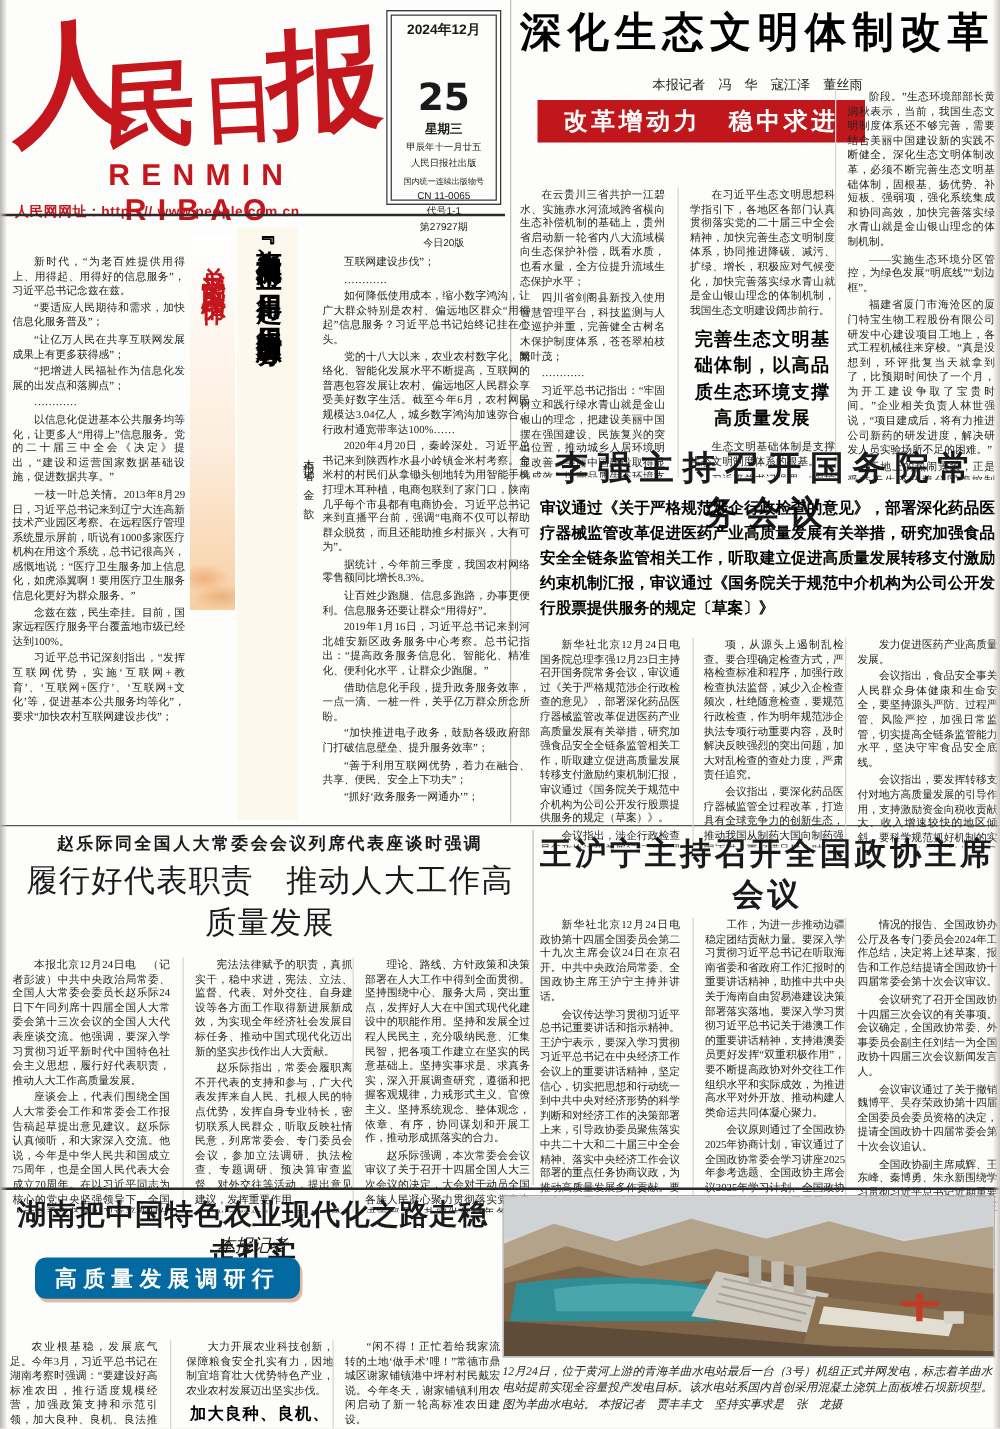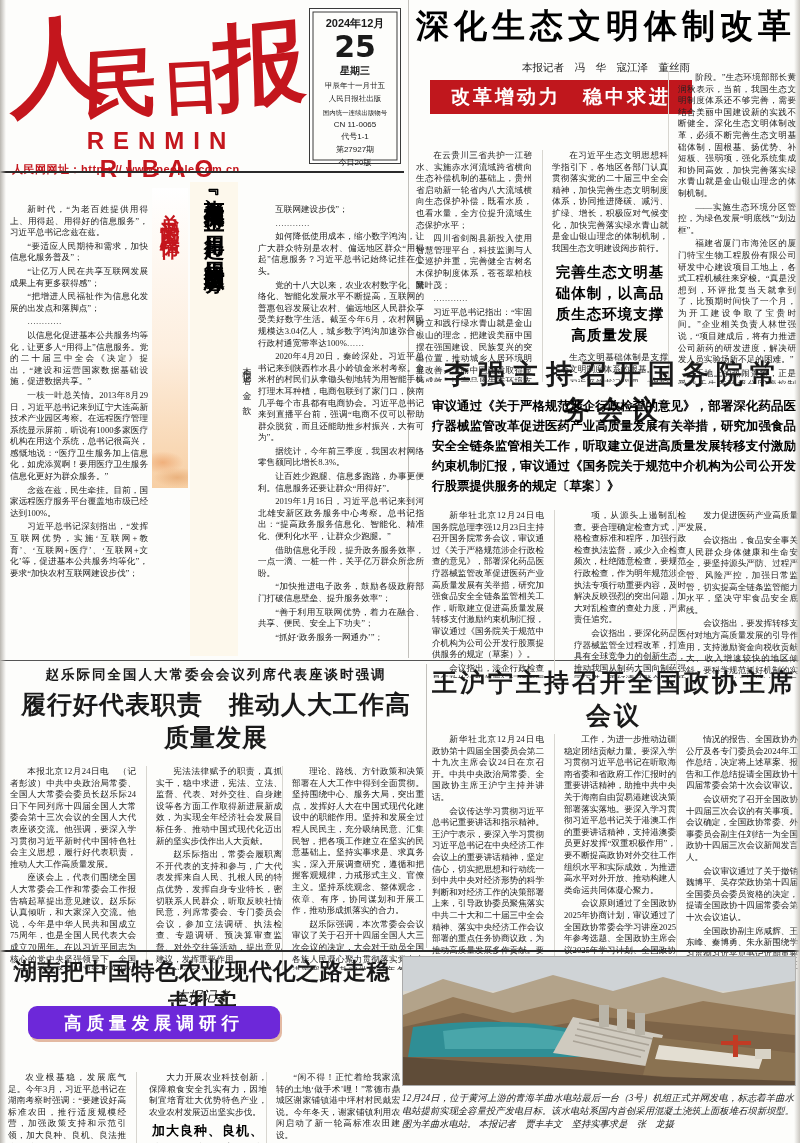--- a/index.html
+++ b/index.html
@@ -23,21 +23,21 @@
   #pinyin{position:absolute;left:36px;top:121px;width:230px;text-align:center;color:#c4161d;
           font-family:"Liberation Sans",sans-serif;font-weight:bold;font-size:24px;letter-spacing:9px;}
   #site{position:absolute;left:2px;top:156px;color:#c4161d;font-family:"Liberation Sans",sans-serif;
         font-weight:bold;font-size:11px;letter-spacing:.5px;}
 
   
   #datebox{position:absolute;left:309px;top:8px;width:92px;height:156px;border:1.5px solid #3a3a3a;
            box-shadow:inset 0 0 0 2.5px #fff,inset 0 0 0 3.5px #3a3a3a;
            font-family:"Liberation Sans",sans-serif;text-align:center;padding-top:7px;box-sizing:border-box;}
   #datebox .d1{font-size:11px;font-weight:bold;}
-  #datebox .day{font-size:30px;font-weight:bold;line-height:1.05;font-family:"DejaVu Sans",sans-serif;}
+  #datebox .day{font-size:30px;font-weight:bold;line-height:1.05;font-family:"DejaVu Sans",sans-serif;margin-top:32px;}
   #datebox .wk{font-size:10px;font-weight:bold;margin-top:1px;}
   #datebox .sm{font-size:7.5px;margin-top:3px;}
   #datebox .sm2{font-size:7px;margin-top:4px;transform:scale(.92);}
   #datebox .sm3{font-size:8px;margin-top:2px;}
 
   
   #lead{position:absolute;left:416px;top:4px;width:380px;height:652px;}
   #lead-headline{font-family:"Liberation Sans",sans-serif;font-weight:900;font-size:33px;
                  letter-spacing:5px;text-align:center;color:#000;}
   #lead-byline{text-align:center;font-size:10.5px;margin-top:12px;color:#222;}
@@ -67,46 +67,46 @@
   #feat-headline span{writing-mode:vertical-rl;font-family:"Liberation Sans",sans-serif;font-weight:900;
                       font-size:20.5px;letter-spacing:1.5px;color:#000;line-height:1;}
   #feat-byline{position:absolute;left:240px;top:360px;width:14px;height:160px;}
   #feat-byline span{writing-mode:vertical-rl;font-size:9px;letter-spacing:3px;color:#222;}
   #feat-right{left:258px;top:180px;width:166px;height:474px;}
 
   
   #zhao-kicker{position:absolute;left:10px;top:666px;width:412px;text-align:center;
                font-family:"Liberation Sans",sans-serif;font-size:13.5px;font-weight:600;letter-spacing:2px;}
   #zhao-headline{position:absolute;left:10px;top:688px;width:412px;text-align:center;
-                 font-family:"Liberation Sans",sans-serif;font-weight:700;font-size:25px;letter-spacing:1px;}
+                 font-family:"Liberation Sans",sans-serif;font-weight:400;font-size:25px;letter-spacing:1px;}
   #zhao-c1{left:10px;top:742px;width:126px;height:204px;}
   #zhao-c2{left:146px;top:742px;width:126px;height:204px;border-left:1px solid #d8d6d0;padding-left:9px;}
   #zhao-c3{left:282px;top:742px;width:132px;height:204px;border-left:1px solid #d8d6d0;padding-left:9px;}
 
   
   #li-headline{position:absolute;left:432px;top:356px;width:364px;text-align:center;
                font-family:"Liberation Sans",sans-serif;font-weight:900;font-size:27px;letter-spacing:7px;}
   #li-deck{position:absolute;left:432px;top:396px;width:364px;font-family:"Liberation Sans",sans-serif;
            font-weight:bold;font-size:12.5px;line-height:20px;text-align:justify;color:#000;}
   #li-c1{left:432px;top:486px;width:112px;height:168px;}
-  #li-c2{left:554px;top:486px;width:112px;height:168px;border-left:1px solid #d8d6d0;padding-left:19px;}
+  #li-c2{left:554px;top:486px;width:112px;height:168px;border-left:1px solid #d8d6d0;padding-left:8px;}
   #li-c3{left:676px;top:486px;width:112px;height:168px;border-left:1px solid #d8d6d0;padding-left:9px;}
 
   
   #wang-headline{position:absolute;left:432px;top:666px;width:364px;text-align:center;
                  font-family:"Liberation Sans",sans-serif;font-weight:900;font-size:25px;letter-spacing:3px;}
   #wang-c1{left:432px;top:710px;width:112px;height:236px;}
   #wang-c2{left:554px;top:710px;width:112px;height:236px;border-left:1px solid #d8d6d0;padding-left:9px;}
   #wang-c3{left:676px;top:710px;width:112px;height:236px;border-left:1px solid #d8d6d0;padding-left:9px;}
 
   
   #hunan-headline{position:absolute;left:8px;top:956px;width:388px;text-align:center;
                   font-family:"Liberation Sans",sans-serif;font-weight:900;font-size:23px;letter-spacing:.5px;}
   #hunan-byline{position:absolute;left:8px;top:988px;width:388px;text-align:center;font-style:italic;font-size:14px;}
-  #hunan-banner{position:absolute;left:28px;top:1006px;width:252px;height:33px;background:#6d28d9;border-radius:9px;
+  #hunan-banner{position:absolute;left:28px;top:1006px;width:212px;height:33px;background:#0369a1;border-radius:9px;
                 color:#fff;font-family:"Liberation Sans",sans-serif;font-weight:900;font-size:17.5px;letter-spacing:5px;
                 display:flex;align-items:center;justify-content:center;box-shadow:2px 3px 0 #e3b9a2;}
   #hunan-c1{left:8px;top:1048px;width:118px;height:92px;}
   #hunan-c2{left:136px;top:1048px;width:118px;height:92px;border-left:1px solid #d8d6d0;padding-left:12px;}
   #hunan-c2 .subhead{font-size:13px;margin:4px 0;}
   #hunan-c3{left:266px;top:1048px;width:124px;height:92px;border-left:1px solid #d8d6d0;padding-left:9px;}
 
   
   #photo{position:absolute;left:402px;top:956px;width:392px;height:128px;border:1px solid #aaa;overflow:hidden;}
   #caption{position:absolute;left:402px;top:1092px;width:392px;font-style:italic;font-size:9.3px;

